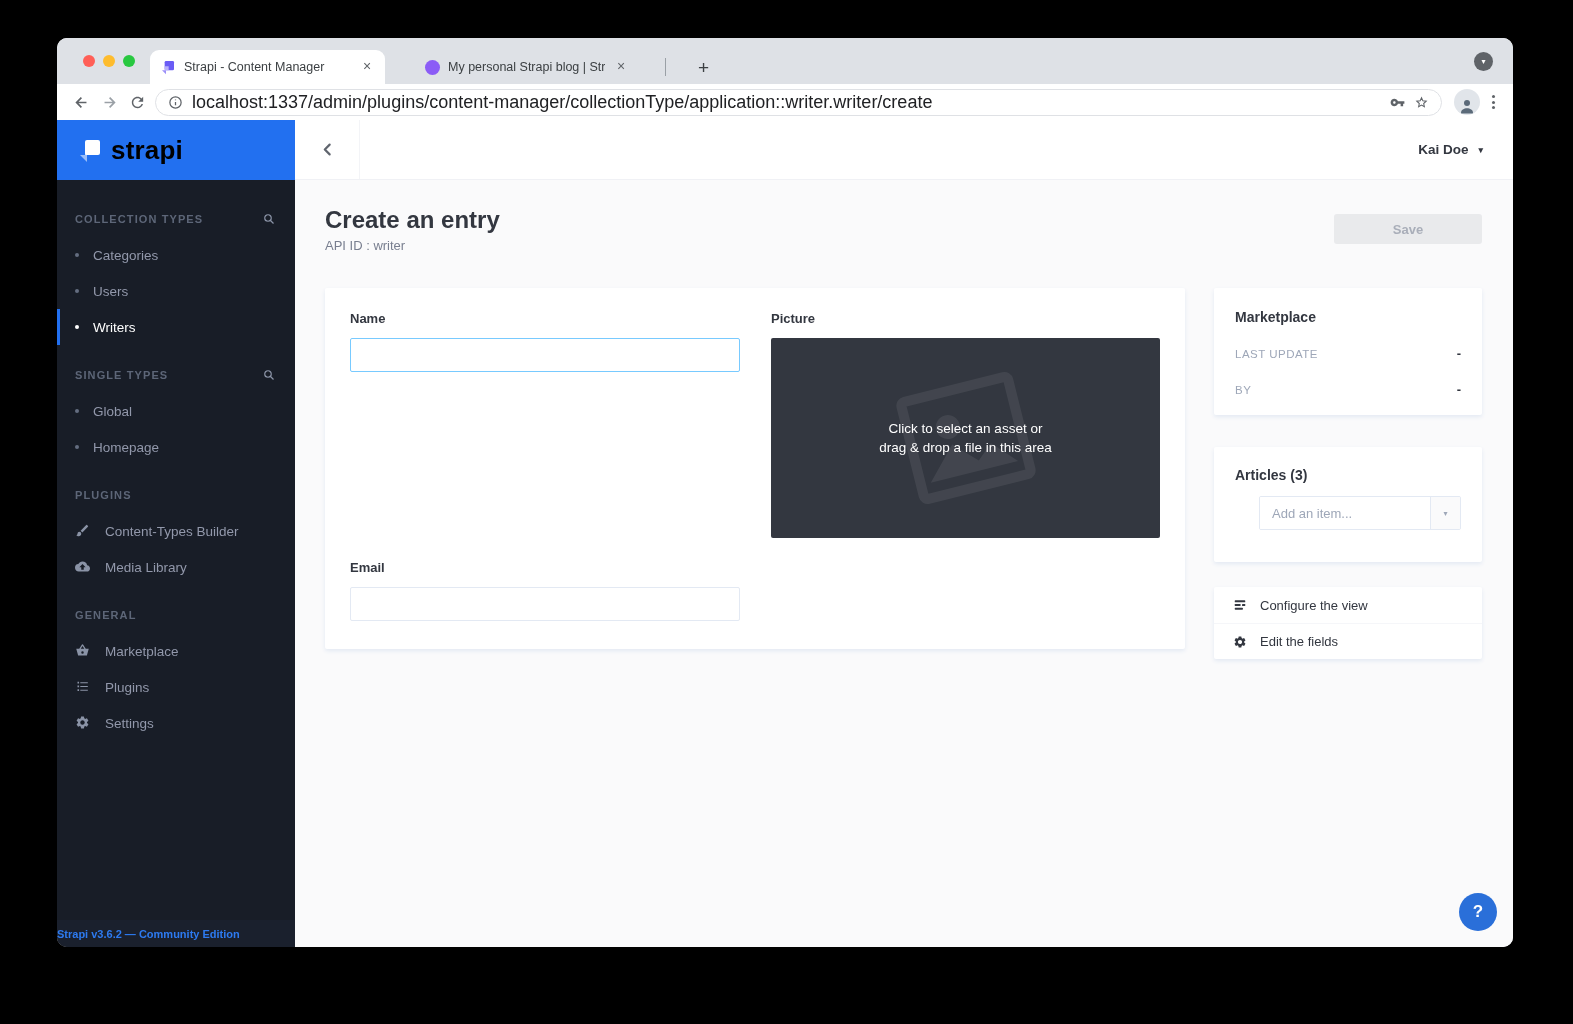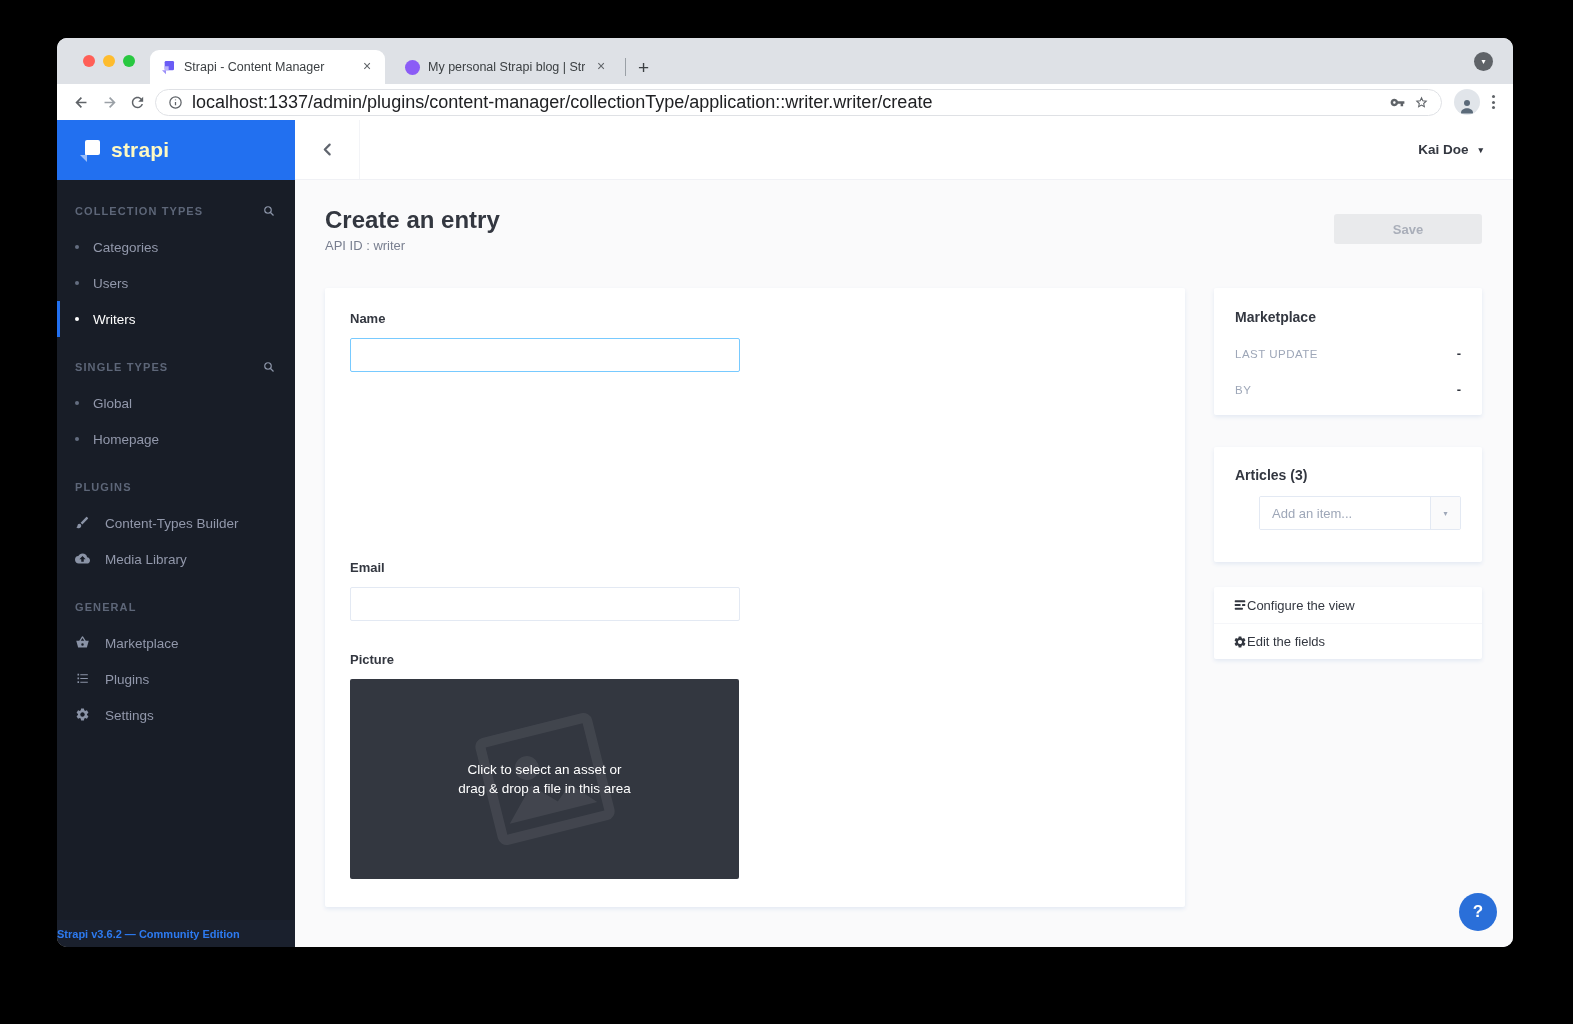--- a/index.html
+++ b/index.html
@@ -1,21 +1,21 @@
 <!DOCTYPE html>
 <html><head>
 <meta charset="utf-8">
 <style>
   * { margin:0; padding:0; box-sizing:border-box; }
   html,body { width:1573px; height:1024px; background:#000; font-family:"Liberation Sans", sans-serif; overflow:hidden; }
 
   .window { position:absolute; left:57px; top:38px; width:1456px; height:909px; border-radius:10px; overflow:hidden; background:#fff; display:flex; flex-direction:column; }
 
   
-  .tabstrip { height:46px; background:#dee1e6; position:relative; display:flex; align-items:flex-end; flex:none; }
+  .tabstrip { height:46px; background:#dee1e6; position:relative; display:flex; align-items:flex-end; flex:none;gap:20px; }
   .lights { position:absolute; left:26px; top:17px; display:flex; gap:8px; }
   .light { width:12px; height:12px; border-radius:50%; }
   .light.red{background:#ff5f57;} .light.yellow{background:#febc2e;} .light.green{background:#28c840;}
   .tab { height:34px; display:flex; align-items:center; padding:0 10px; gap:8px; font-size:12.5px; color:#3c4043; }
   .tab.active { margin-left:93px; width:235px; background:#fff; border-radius:9px 9px 0 0; }
   .tab.inactive { width:224px; margin-left:10px; }
   .tab-title { flex:1; white-space:nowrap; overflow:hidden; }
   .tab-close { font-size:14px; color:#5f6368; width:16px; height:16px; line-height:15px; text-align:center; border-radius:50%; cursor:pointer; flex:none; }
   .favicon { width:16px; height:16px; flex:none; }
   .favicon-dot { width:15px; height:15px; border-radius:50%; background:#8b5cf6; flex:none; }
@@ -32,22 +32,22 @@
   .omni-ico { width:15px; height:15px; flex:none; cursor:pointer; }
   .avatar { width:26px; height:26px; border-radius:50%; background:#e1e5ea; display:flex; align-items:flex-end; justify-content:center; overflow:hidden; margin:0 4px; cursor:pointer; flex:none; }
   .avatar svg { width:18px; height:18px; }
   .kebab { display:flex; flex-direction:column; gap:2.5px; padding:6px 8px; cursor:pointer; }
   .kebab i { width:3px; height:3px; border-radius:50%; background:#5f6368; }
 
   
   .app { flex:1; display:flex; min-height:0; }
   .sidebar { width:238px; background:#181d27; display:flex; flex-direction:column; flex:none; }
   .logo { height:60px; background:#2270f0; display:flex; align-items:center; padding-left:21px; gap:9px; flex:none; cursor:pointer; }
-  .logo-word { color:#fef9c3; font-size:21px; font-weight:bold; letter-spacing:.2px; }
-  .nav { flex:1; padding-top:18px; overflow:hidden;text-align:center; }
+  .logo-word { color:#000000; font-size:26px; font-weight:bold; letter-spacing:.2px; }
+  .nav { flex:1; padding-top:26px; overflow:hidden;text-align:center; }
   .section { margin-bottom:17px; }
   .section-title { display:flex; align-items:center; justify-content:space-between; padding:0 20px 0 18px; height:26px; margin-bottom:5px; color:#5d6678; font-size:11px; font-weight:bold; letter-spacing:1.1px; }
   .s-search { cursor:pointer; display:flex; }
   .s-search svg { width:12px; height:12px; }
   .item { height:36px; display:flex; align-items:center; gap:14px; color:#9298ab; font-size:13.5px; border-left:3px solid transparent; padding-left:15px; cursor:pointer; }
   .bullet { width:4px; height:4px; border-radius:50%; background:#646d80; flex:none; }
   .item.active { color:#fff; border-left-color:#2270f0; }
   .item.active .bullet { background:#fff; }
   .item .nav-ico { width:16px; height:16px; display:flex; color:#8a93a6; flex:none; }
   .item .nav-ico svg { width:15px; height:15px; }
@@ -59,21 +59,21 @@
   .userbox { margin-left:auto; padding-right:30px; display:flex; align-items:center; gap:10px; font-size:13.5px; font-weight:bold; color:#333740; cursor:pointer; }
   .user-caret { font-size:9px; color:#333740; }
 
   .content { flex:1; padding:26px 31px 0 30px; position:relative; }
   .page-head { position:relative; margin-bottom:35px; }
   .page-title { font-size:24px; font-weight:bold; color:#333740; }
   .page-sub { font-size:13px; color:#787e8f; margin-top:4px; }
   .save-btn { position:absolute; right:0; top:8px; width:148px; height:30px; background:#e9eaec; color:#a9aeb9; font-size:13px; font-weight:bold; border:none; border-radius:3px; }
 
   .cols { display:flex; gap:29px; align-items:flex-start; }
-  .card { background:#fff; border-radius:2px; box-shadow:0 2px 4px #e3e9f3;flex-direction:column; }
+  .card { background:#fff; border-radius:2px; box-shadow:0 2px 4px #e3e9f3; }
   .form-card { width:860px; padding:23px 25px 28px 25px; display:flex; gap:31px; }
   .fcol-left { width:390px; display:flex; flex-direction:column; }
   .field-label { font-size:13px; font-weight:bold; color:#333740; margin-bottom:12px; line-height:15px; }
   .text-input { width:100%; height:34px; border:1px solid #e3e9f3; border-radius:2px; padding:0 10px; font-size:13px; color:#333740; font-family:"Liberation Sans", sans-serif; outline:none; }
   .text-input.focused { border-color:#78caff; }
   .email-group { margin-top:188px; }
   .fcol-right { width:389px; }
   .dropzone { position:relative; width:100%; height:200px; background:#333740; border-radius:2px; display:flex; flex-direction:column; align-items:center; justify-content:center; cursor:pointer; overflow:hidden;text-align:right; }
   .dz-line { color:#fff; font-size:13.5px; line-height:19px; position:relative; z-index:1; }
   .dz-art { position:absolute; left:50%; top:50%; transform:translate(-50%,-50%) rotate(-14deg); opacity:.07; z-index:0; }
@@ -83,21 +83,21 @@
   .card-title { font-size:14px; font-weight:bold; color:#333740; }
   .info-row { display:flex; justify-content:space-between; align-items:center; margin-top:21px; }
   .info-label { font-size:11.5px; font-weight:normal; color:#9ea7b8; letter-spacing:.5px; }
   .info-value { font-size:13px; font-weight:bold; color:#333740; }
   .articles-card { margin-top:32px; height:115px; padding:20px 21px; }
   .relation-box { margin-top:13px; height:34px; border:1px solid #e3e9f3; border-radius:2px; display:flex; overflow:hidden;margin-left:24px; }
   .relation-input { flex:1; border:none; outline:none; padding:0 12px; font-size:13px; color:#333740; font-family:"Liberation Sans", sans-serif; min-width:0; }
   .relation-input::placeholder { color:#9ea7b8; }
   .caret-seg { width:30px; border-left:1px solid #e3e9f3; background:#fafafb; display:flex; align-items:center; justify-content:center; color:#9ea7b8; font-size:8px; cursor:pointer; flex:none; }
   .links-card { margin-top:25px; }
-  .link-row { height:36px; display:flex; align-items:center; padding:0 19px; font-size:13px; color:#333740; cursor:pointer; }
+  .link-row { height:36px; display:flex; align-items:center; padding:0 19px; gap:13px; font-size:13px; color:#333740; cursor:pointer; }
   .link-row + .link-row { border-top:1px solid #f5f6f9; }
   .link-ico { width:14px; height:14px; display:flex; color:#333740; flex:none; }
   .link-ico svg { width:14px; height:14px; }
 
   .help-btn { position:absolute; right:16px; bottom:16px; width:38px; height:38px; border-radius:50%; background:#2a6fd9; color:#fff; font-size:17px; font-weight:bold; border:none; display:flex; align-items:center; justify-content:center; cursor:pointer; }
 </style>
 </head>
 <body>
 
 <div class="window">

